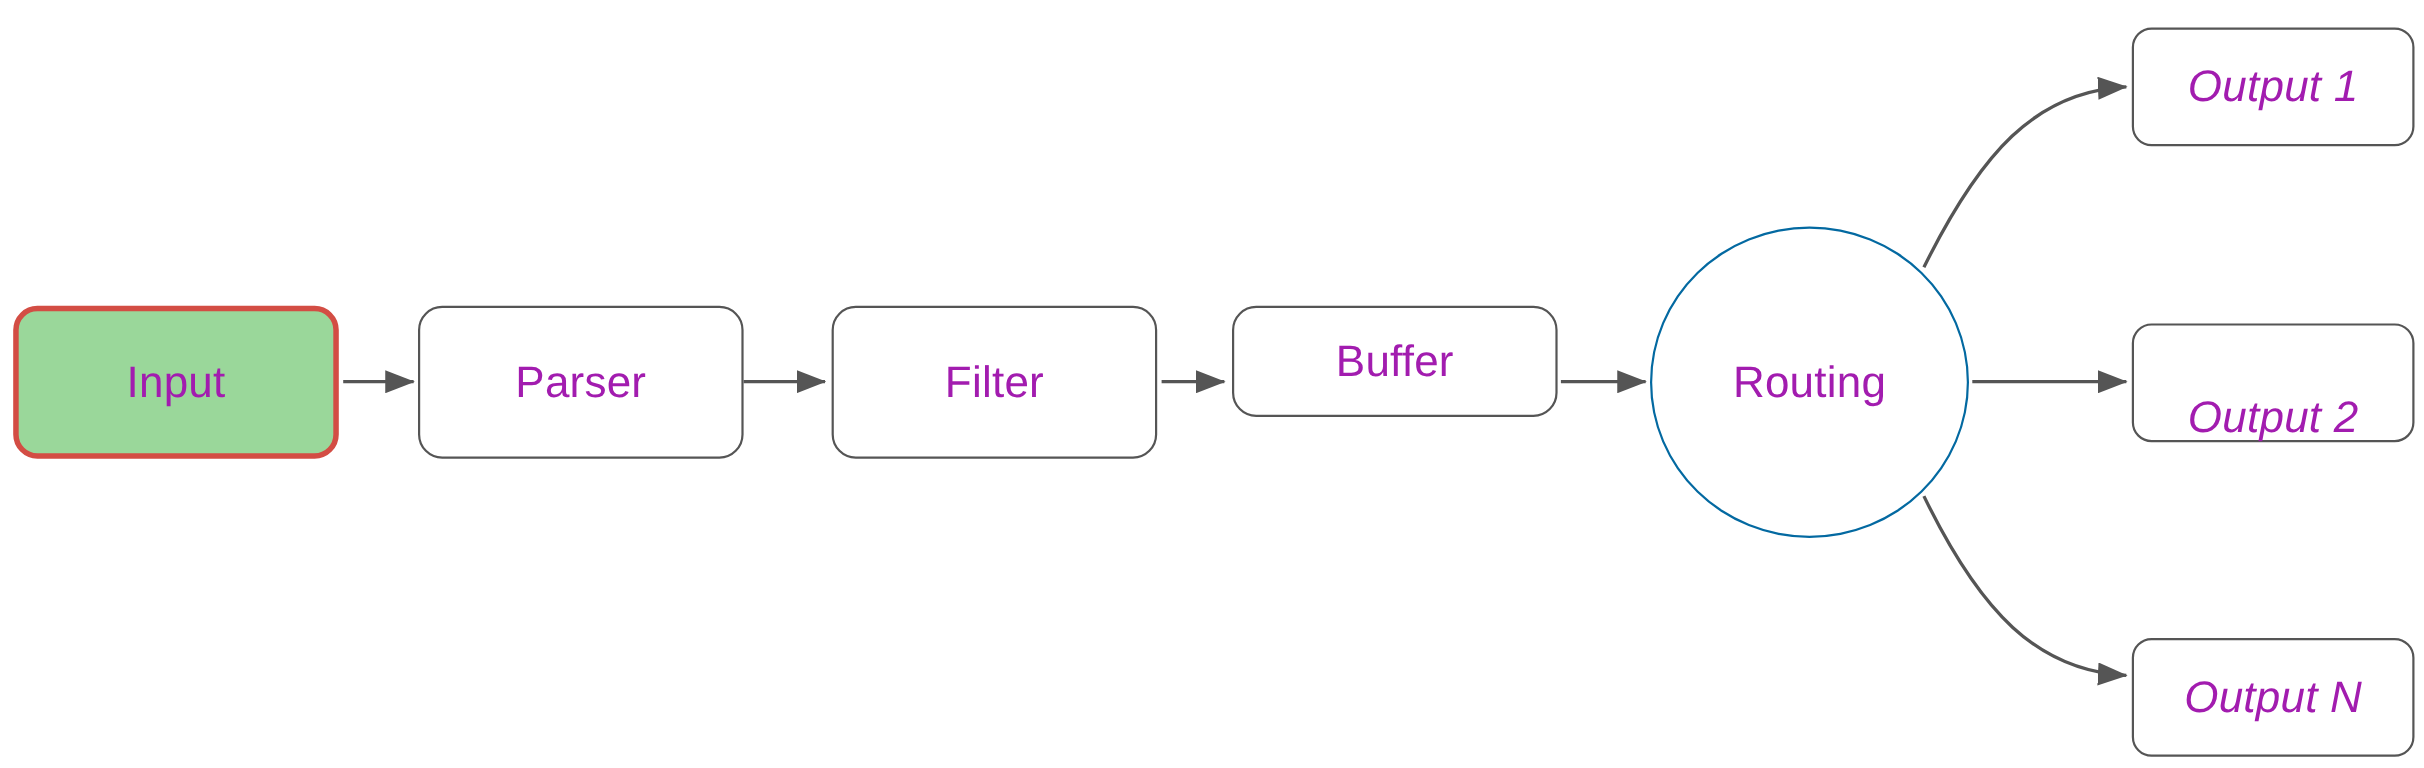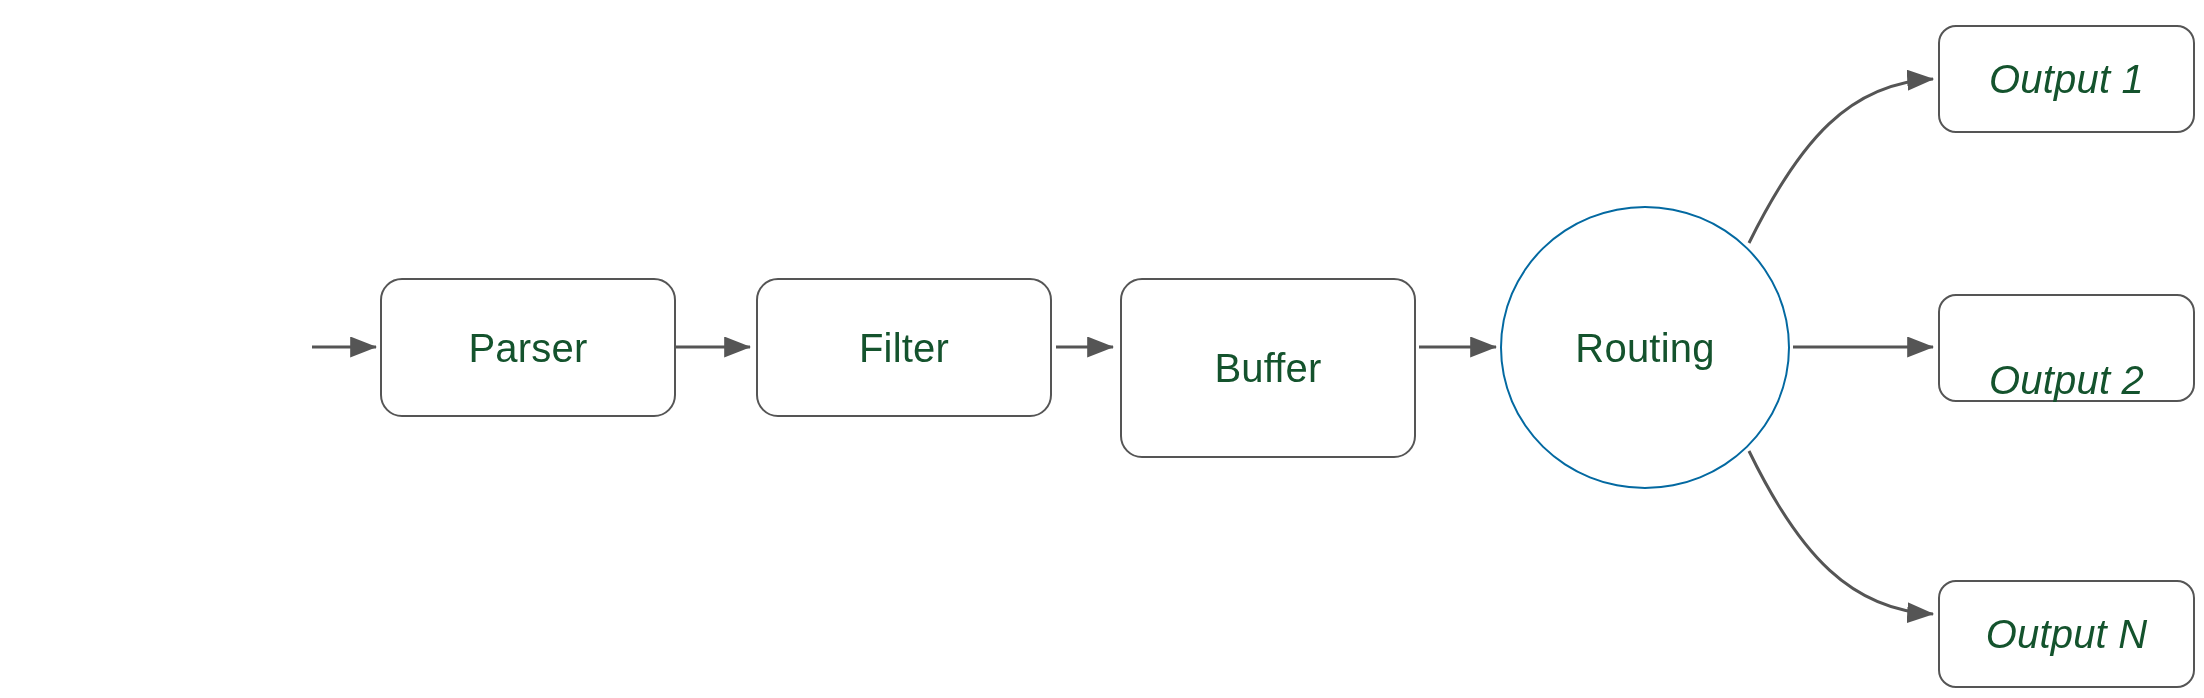--- a/index.html
+++ b/index.html
@@ -27,21 +27,21 @@
   }
   .node {
     position: absolute;
     box-sizing: border-box;
     display: flex;
     align-items: center;
     justify-content: center;
     background: #ffffff;
     border: 2px solid #555555;
     border-radius: 22px;
-    color: #14532d;
+    color: #a21caf;
     font-size: 40px;
     line-height: 1;
     letter-spacing: 0.2px;
     white-space: nowrap;
   }
   .node.start {
     background: #9AD79A;
     border: 5px solid #D34D44;
     border-radius: 22px;
   }
@@ -78,30 +78,33 @@
 
     <line x1="1419" y1="347" x2="1496" y2="347" stroke="#555555" stroke-width="3" marker-end="url(#arrowhead)"></line>
 
     <path d="M 1749 243 C 1800 140 1850 83 1933 79" fill="none" stroke="#555555" stroke-width="3" marker-end="url(#arrowhead)"></path>
 
     <line x1="1793" y1="347" x2="1933" y2="347" stroke="#555555" stroke-width="3" marker-end="url(#arrowhead)"></line>
 
     <path d="M 1749 451 C 1800 556 1852 610 1933 614" fill="none" stroke="#555555" stroke-width="3" marker-end="url(#arrowhead)"></path>
   </svg>
 
+  <div class="node start" style="left:12px; top:278px; width:296px; height:139px;">
+    <span class="node-label">Input</span>
+  </div>
 
   <div class="node" style="left:756px; top:278px; width:296px; height:139px;">
     <span class="node-label">Filter</span>
   </div>
 
   <div class="node" style="left:380px; top:278px; width:296px; height:139px;">
     <span class="node-label">Parser</span>
   </div>
 
-  <div class="node" style="left:1120px; top:278px; width:296px; height:180px;">
+  <div class="node" style="left:1120px; top:278px; width:296px; height:101px;">
     <span class="node-label">Buffer</span>
   </div>
 
   <div class="node circle" style="left:1500px; top:206px; width:290px; height:283px;">
     <span class="node-label">Routing</span>
   </div>
 
   <div class="node output" style="left:1938px; top:25px; width:257px; height:108px;">
     <span class="node-label">Output 1</span>
   </div>

